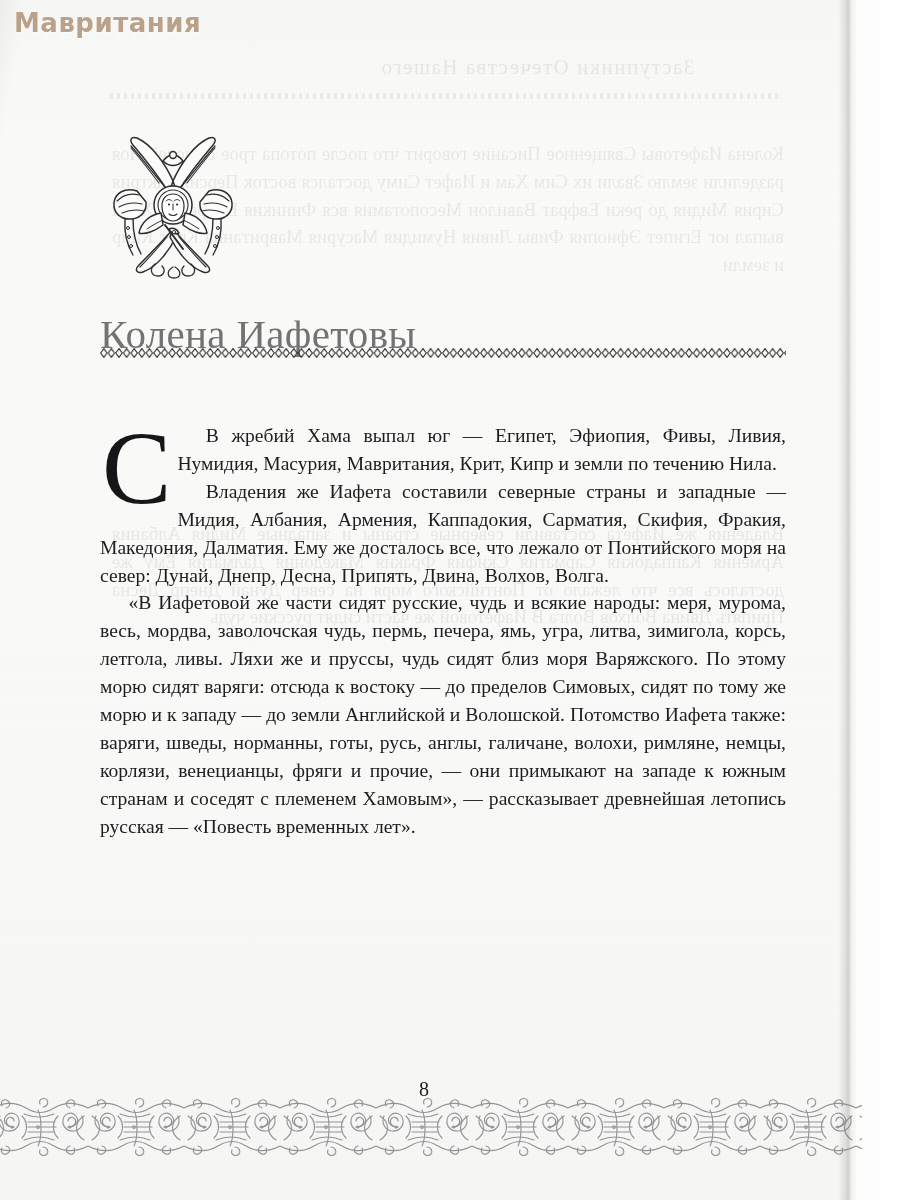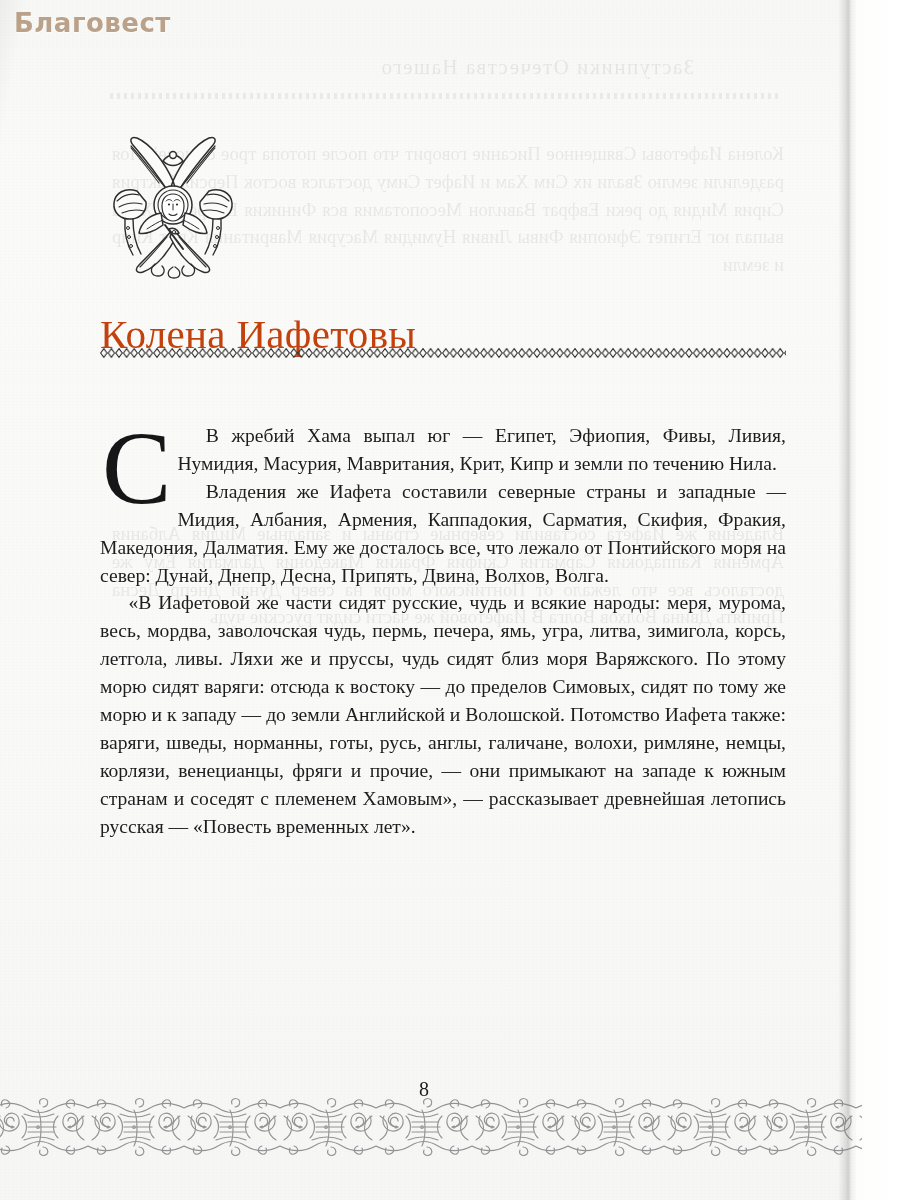--- a/index.html
+++ b/index.html
@@ -143,21 +143,21 @@
   }
 
   
   .chapter-title {
     position: absolute;
     left: 100px;
     top: 283px;
     font-family: "Liberation Serif", "DejaVu Serif", serif;
     font-size: 41px;
     font-weight: 400;
-    color: #c2410c;
+    color: #737373;
     letter-spacing: .3px;
     z-index: 12;
     white-space: nowrap;
   }
 
   
   .divider {
     position: absolute;
     left: 100px;
     top: 345px;
@@ -361,15 +361,15 @@
           </g>
         </pattern>
       </defs>
       <rect x="0" y="0" width="870" height="66" fill="url(#knot)"></rect>
     </svg>
   </div>
 
   <div class="page-edge"></div>
   <div class="page-beyond"></div>
 
-  <div class="watermark">Благовест</div>
+  <div class="watermark">Мавритания</div>
 
 </div>
 
 </body></html>

